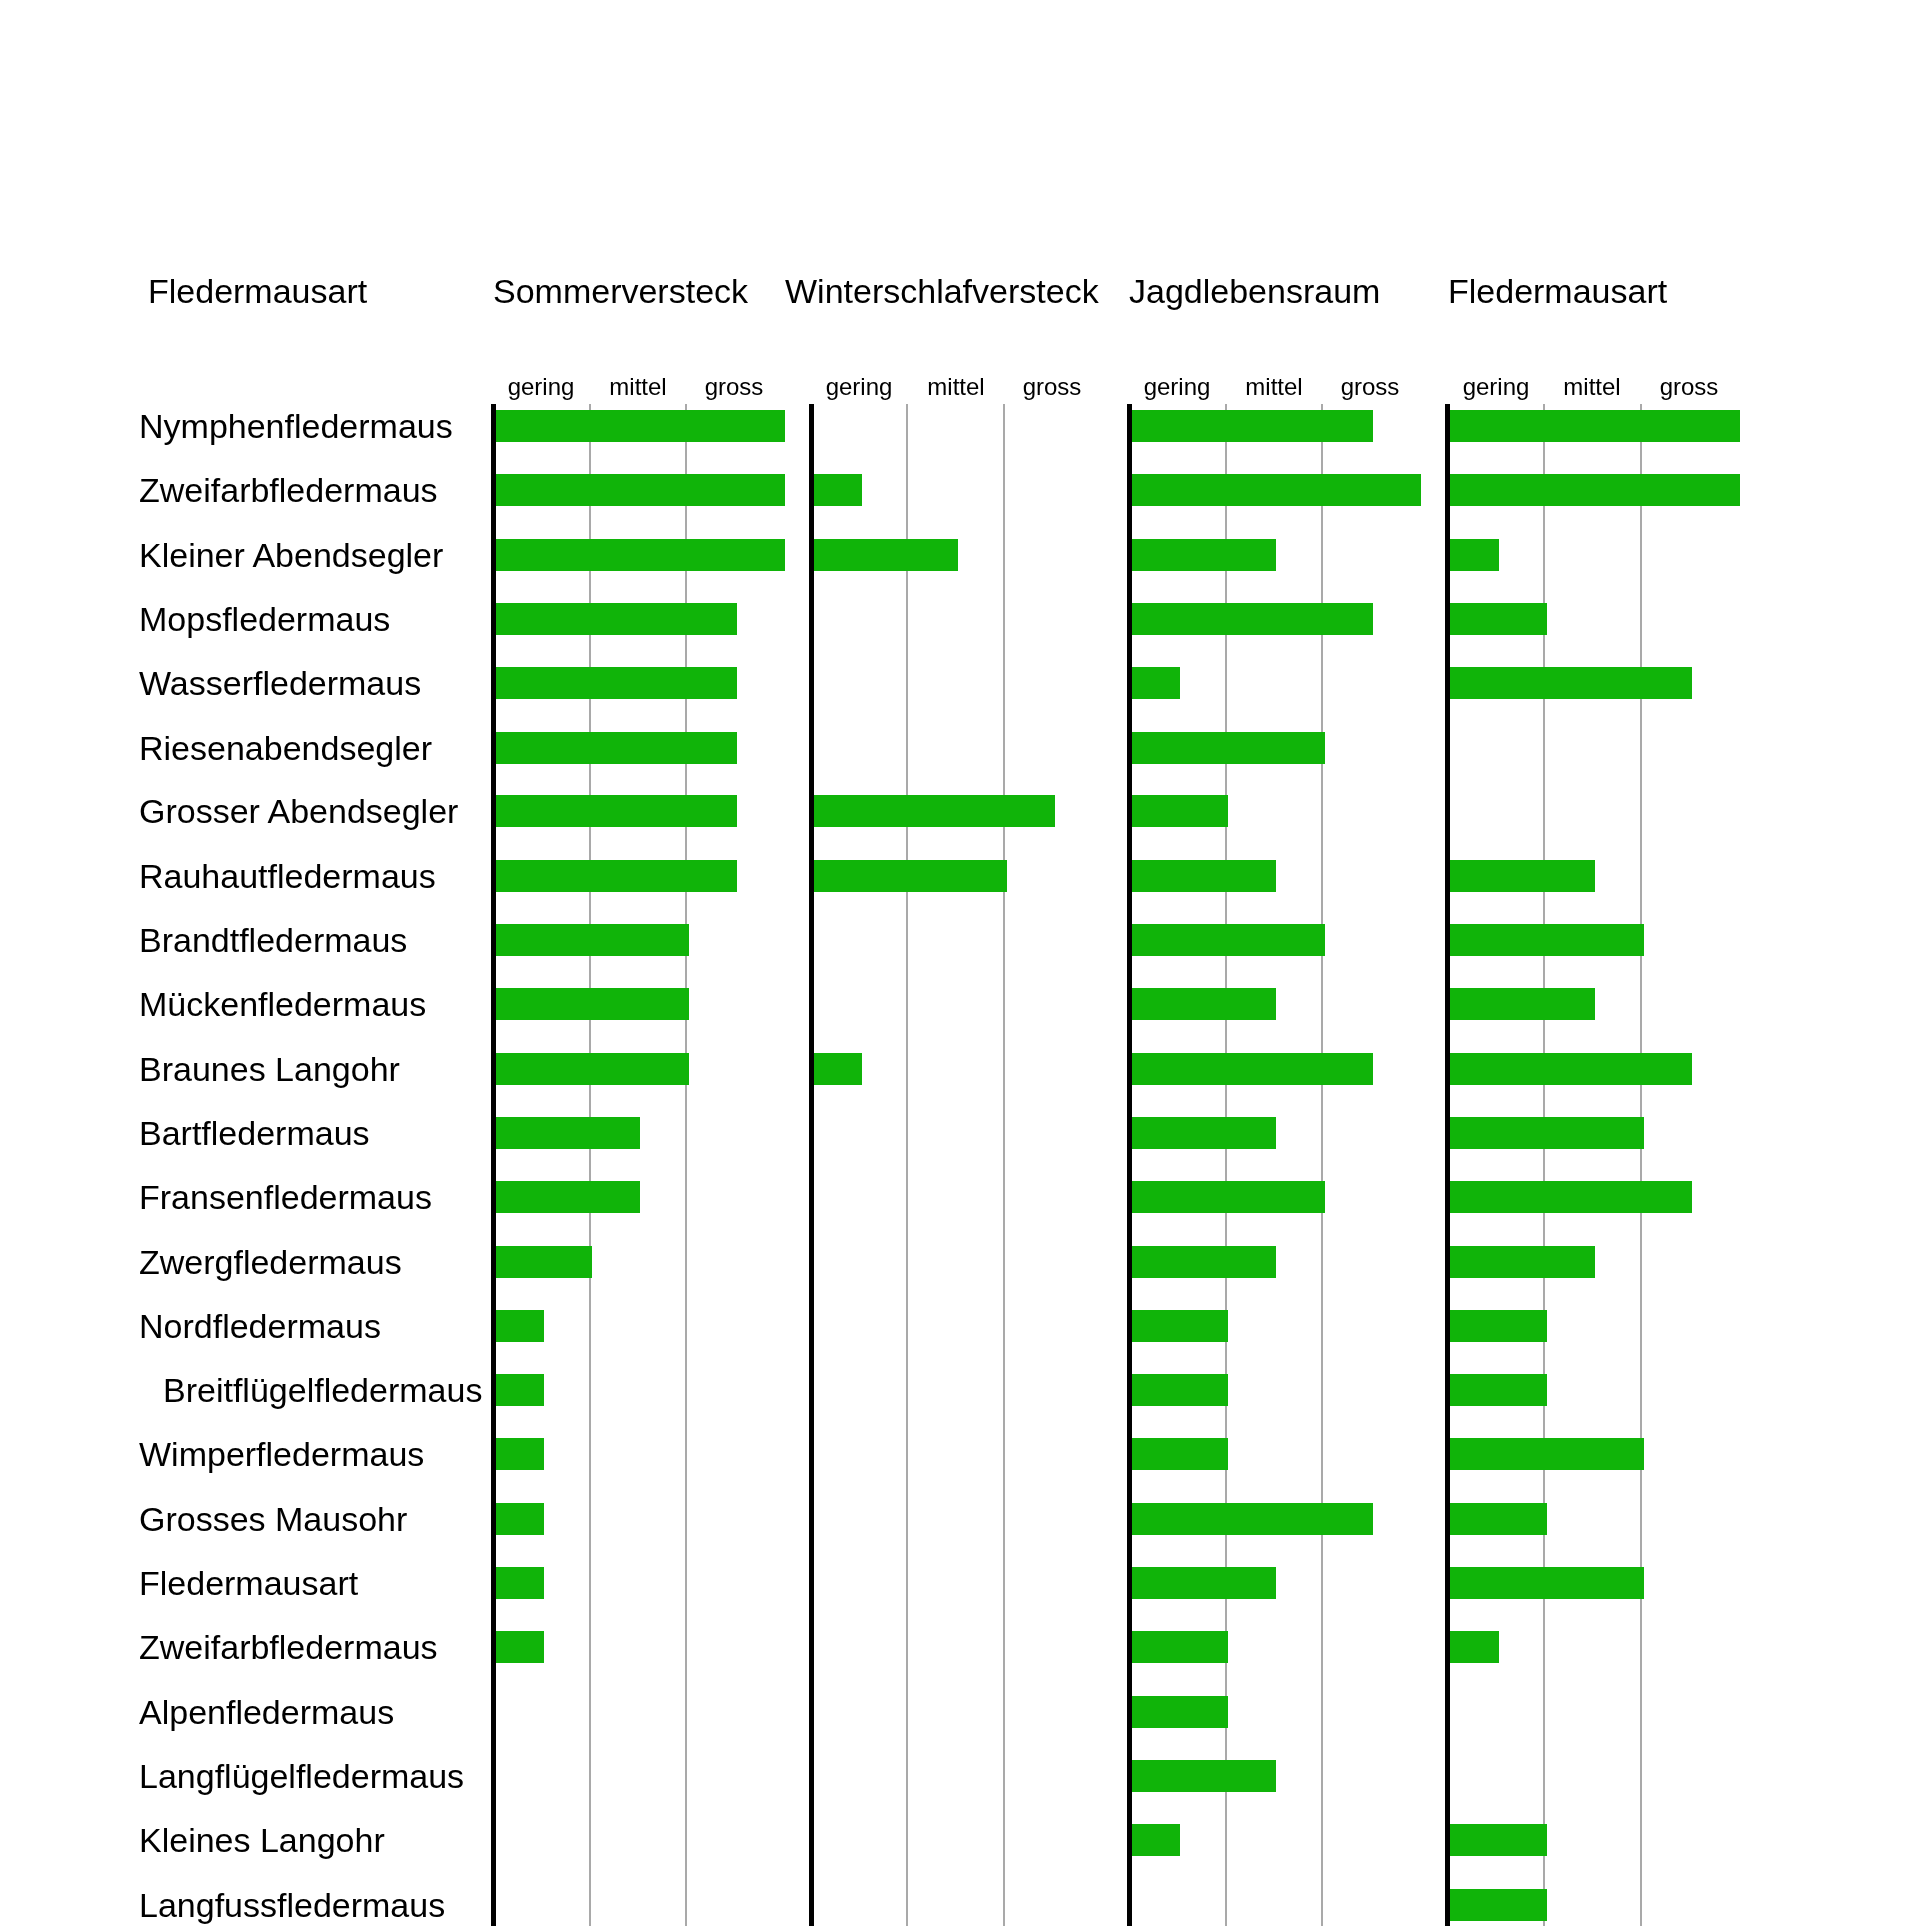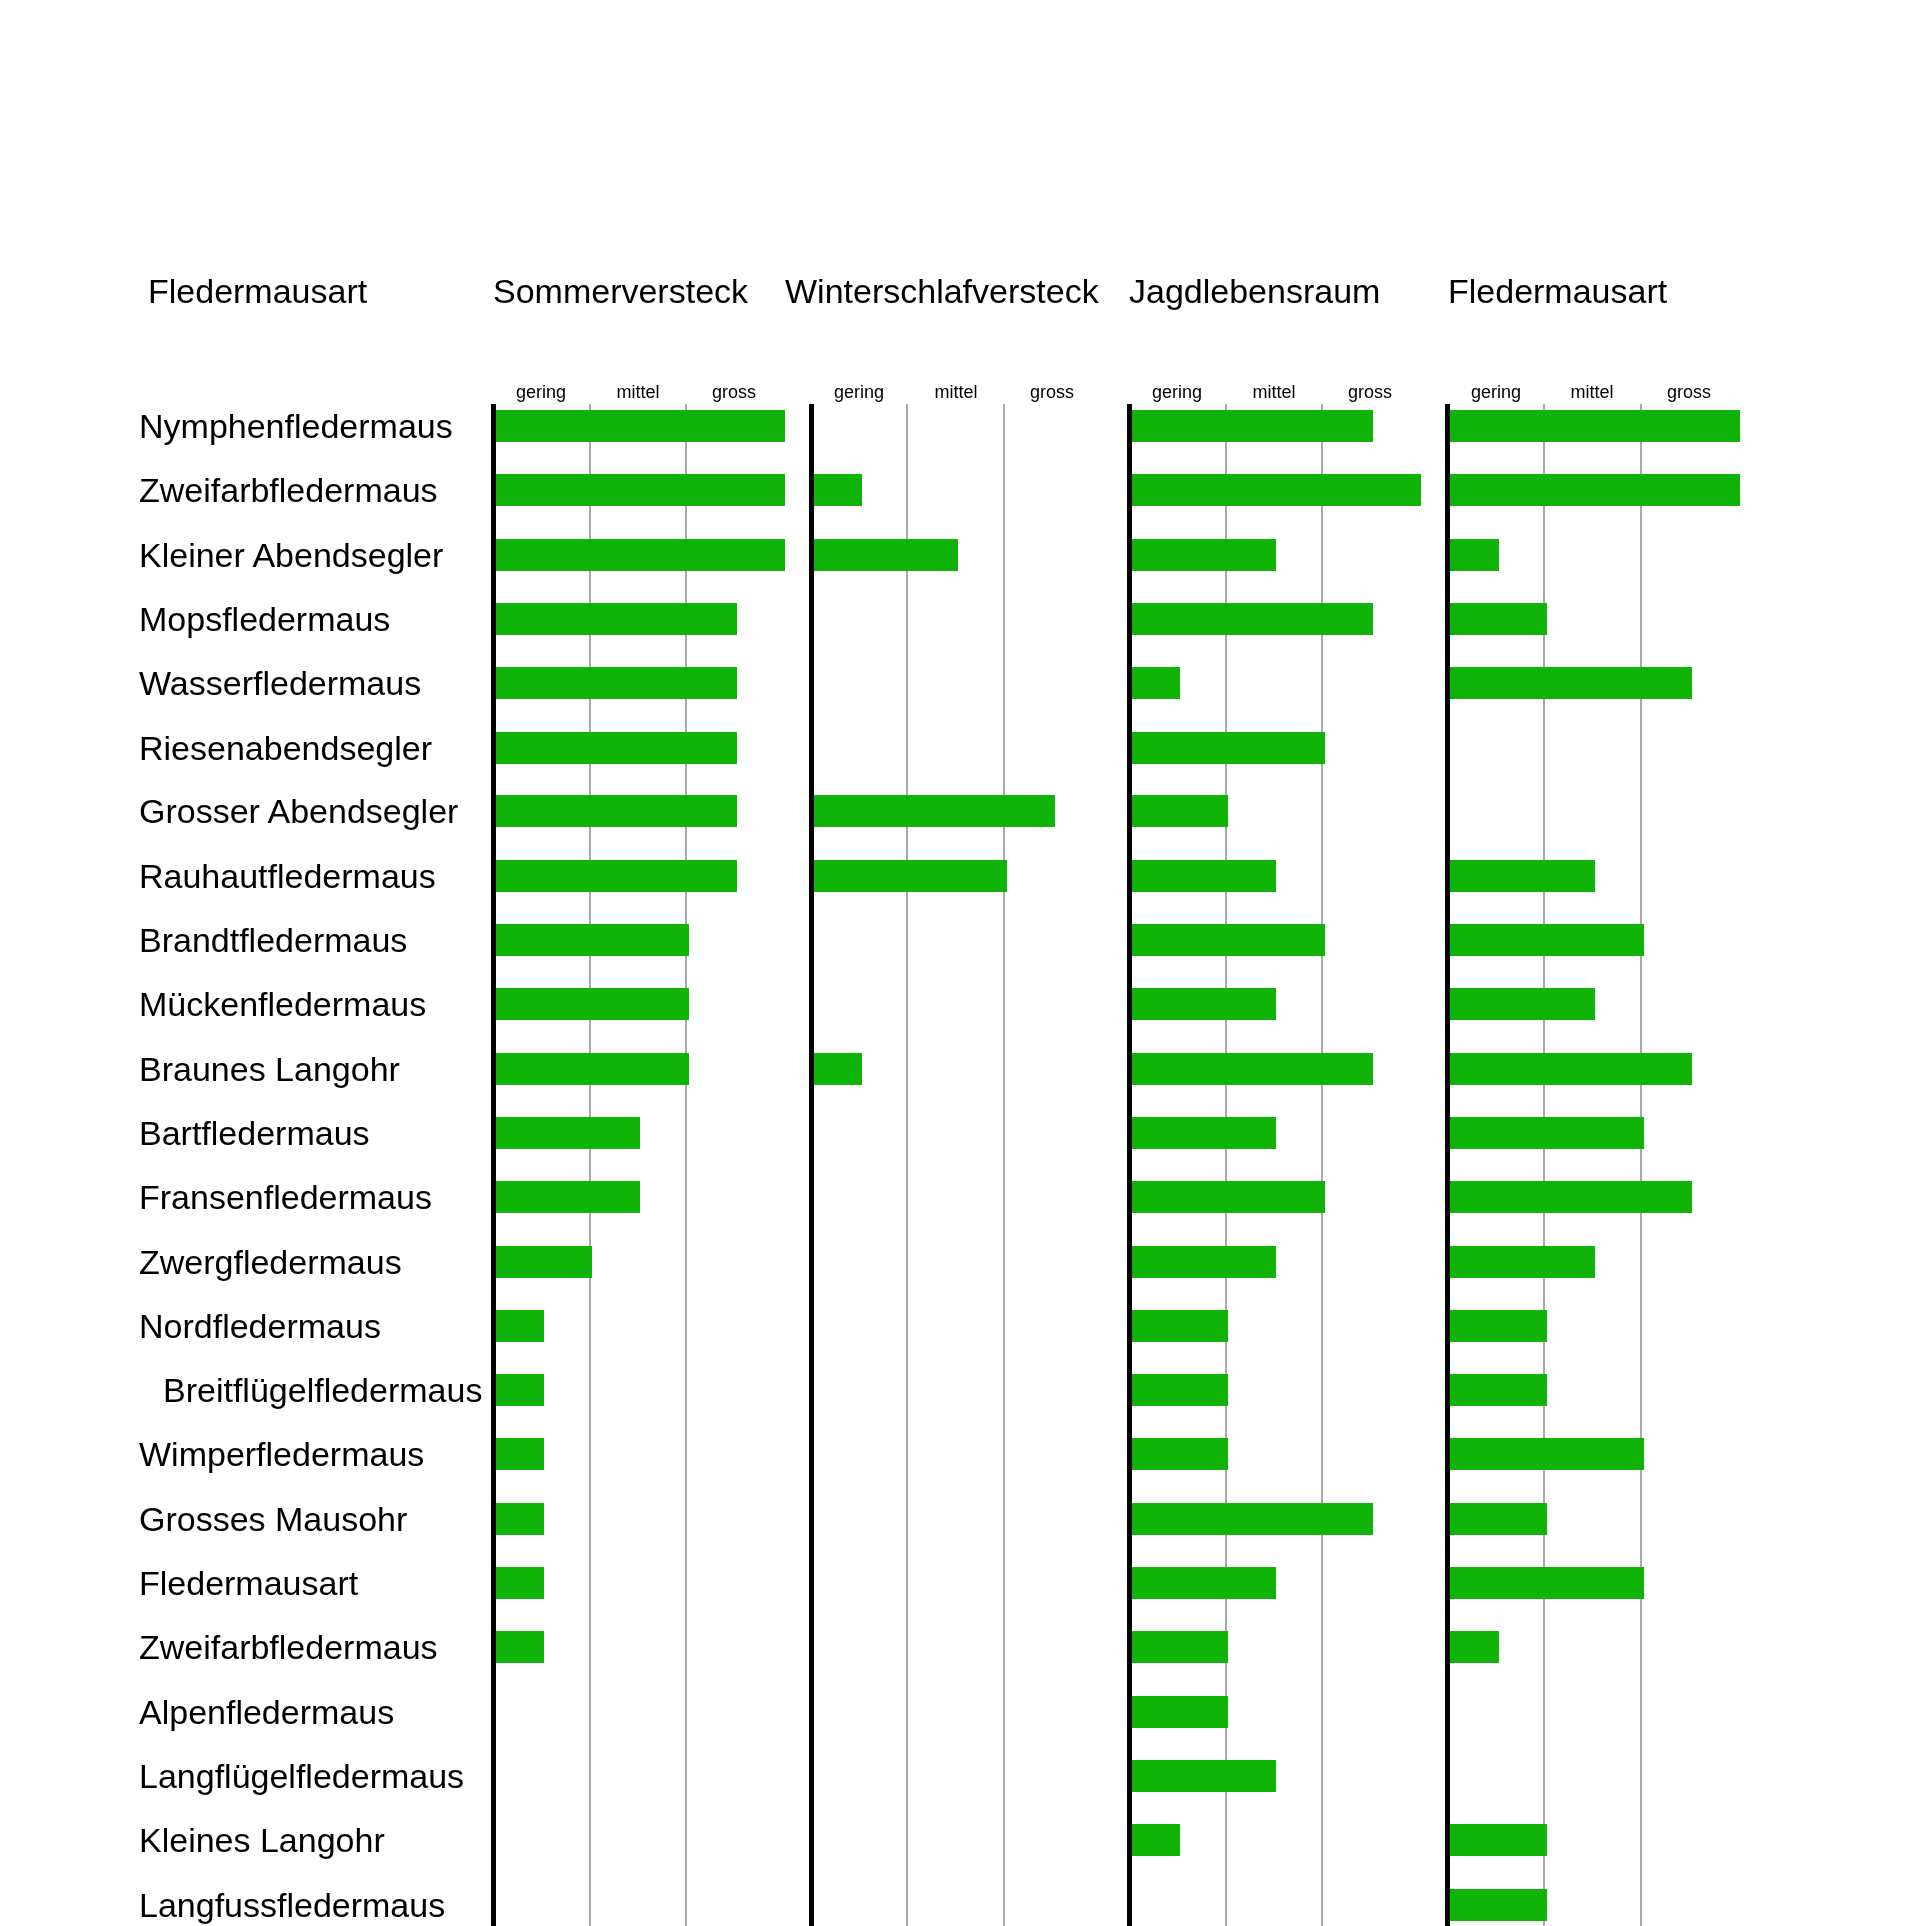--- a/index.html
+++ b/index.html
@@ -8,21 +8,21 @@
     font-family:"Liberation Sans", sans-serif;color:#000;
     overflow:hidden;
   }
   #stage{position:absolute;left:0;top:0;width:1911px;height:2370px;}
   .hdr{
     position:absolute;top:274px;font-size:34px;line-height:1;
     white-space:nowrap;letter-spacing:0;
   }
   .sub{
     position:absolute;top:375px;width:96px;text-align:center;
-    font-size:18px;line-height:1;white-space:nowrap;margin-top:8px;
+    font-size:24px;line-height:1;white-space:nowrap;
   }
   .axis{
     position:absolute;top:404px;height:1906px;width:5.4px;
     background:#000;z-index:3;
   }
   .grid{
     position:absolute;top:404px;height:1906px;width:2.3px;
     background:#a9a9a9;z-index:1;
   }
   .bar{

